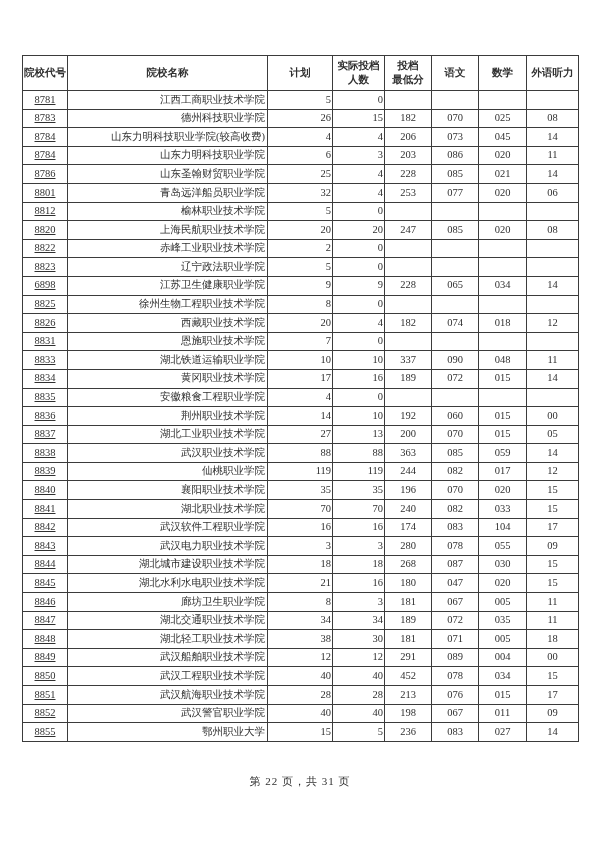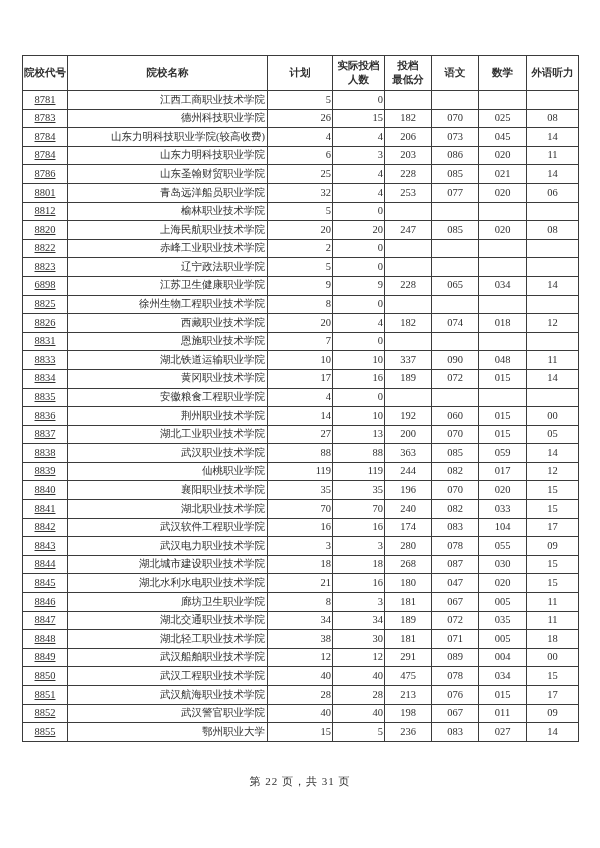--- a/index.html
+++ b/index.html
@@ -414,21 +414,21 @@
           <td>291</td>
           <td>089</td>
           <td>004</td>
           <td>00</td>
         </tr>
         <tr>
           <td>8850</td>
           <td>武汉工程职业技术学院</td>
           <td>40</td>
           <td>40</td>
-          <td>475</td>
+          <td>452</td>
           <td>078</td>
           <td>034</td>
           <td>15</td>
         </tr>
         <tr>
           <td>8851</td>
           <td>武汉航海职业技术学院</td>
           <td>28</td>
           <td>28</td>
           <td>213</td>

